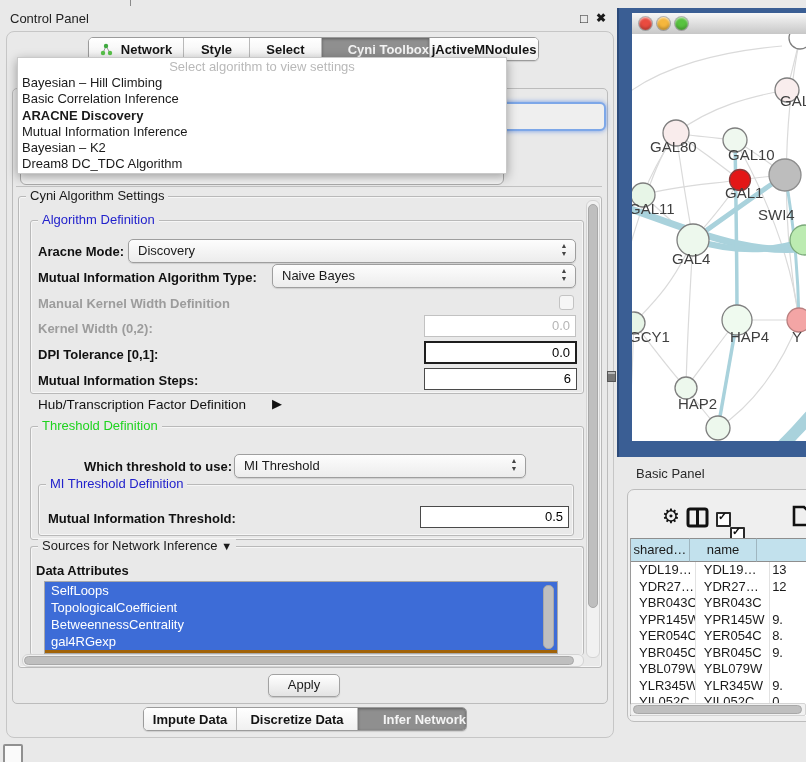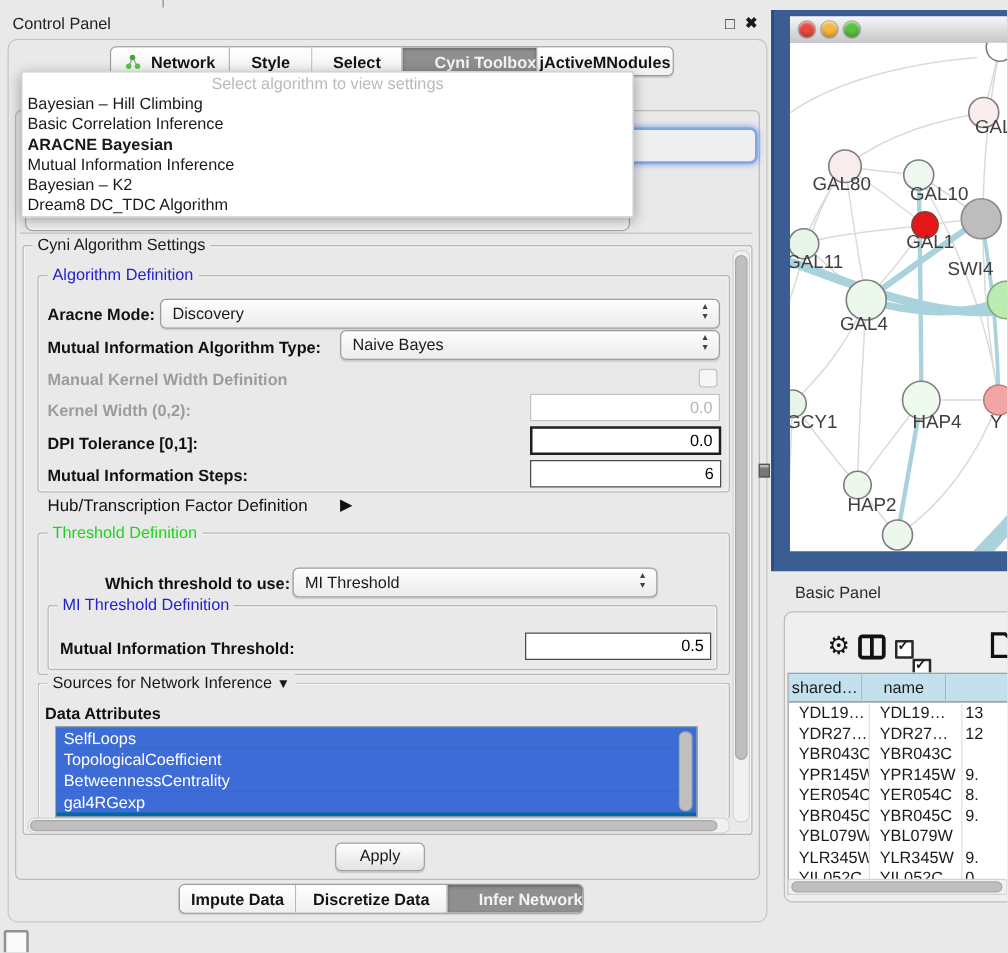--- a/index.html
+++ b/index.html
@@ -35,21 +35,21 @@
          box-shadow:0 1px 1px rgba(0,0,0,.12);}
   .combo .val{position:absolute;left:9px;top:0;line-height:22px;}
   .combo .arr{position:absolute;right:7px;top:2px;width:8px;font-size:7px;line-height:8px;
               color:#444;text-align:center;}
   
   .field{background:#FFFFFF;text-align:right;line-height:20px;padding-right:5px;}
   .f-dis{border:1px solid #C2C2C2;color:#B5B5B5;}
   .f-strong{border:2px solid #1E1E1E;color:#000;}
   .f-mid{border:1px solid #4A4A4A;color:#000;}
   
-  .sellist{background:#0369a1;border:1px solid #A9A9A9;overflow:hidden;}
+  .sellist{background:#a16207;border:1px solid #A9A9A9;overflow:hidden;}
   .sellist .row{height:17px;line-height:17px;padding-left:6px;background:#3D6CD7;color:#FFF;white-space:nowrap;}
   
   .sbtrack{background:#F1F1F1;border:1px solid #D4D4D4;border-radius:6px;}
   .sbthumb{background:#BFBFBF;border:1px solid #A8A8A8;border-radius:5px;}
   
   .btn{border:1px solid #A2A2A2;border-radius:5px;background:linear-gradient(#FFFFFF,#E3E3E3);
        text-align:center;line-height:20px;box-shadow:0 1px 1px rgba(0,0,0,.15);}
   
   .frame-blue{background:#3A5E94;box-shadow:inset 2px 0 0 #2C4A79;}
   .nettitle{background:linear-gradient(#F7F7F7,#C7C7C7);border-bottom:1px solid #8A8A8A;}
@@ -107,21 +107,21 @@
   <div class="abs" style="left:12px;top:88px;width:594px;height:614px;border:1px solid #BCBCBC;border-radius:5px;"></div>
 
   <div class="abs" style="left:300px;top:102px;width:302px;height:25px;border-radius:6px;border:2px solid #7DA7E8;box-shadow:0 0 5px rgba(90,140,230,.85);background:#EFEFEF;z-index:1;"></div>
   <div class="abs" style="left:20px;top:158px;width:482px;height:25px;border-radius:6px;border:1px solid #ABABAB;background:#F4F4F4;z-index:1;"></div>
   <div class="abs" style="left:16px;top:186px;width:586px;height:0;border-top:1px solid #C2C2C2;z-index:1;"></div>
 
   <div class="abs popup" style="left:17px;top:57px;width:488px;height:115px;">
     <div class="ph">Select algorithm to view settings</div>
     <div class="it">Bayesian – Hill Climbing</div>
     <div class="it">Basic Correlation Inference</div>
-    <div class="it bold">ARACNE Bayesian</div>
+    <div class="it bold">ARACNE Discovery</div>
     <div class="it">Mutual Information Inference</div>
     <div class="it">Bayesian – K2</div>
     <div class="it">Dream8 DC_TDC Algorithm</div>
   </div>
 
   <div class="abs group" style="left:18px;top:196px;width:582px;height:470px;"></div>
   <div class="abs gtitle" style="left:26px;top:189px;">Cyni Algorithm Settings</div>
 
   <div class="abs group" style="left:30px;top:220px;width:552px;height:172px;"></div>
   <div class="abs gtitle blue" style="left:38px;top:213px;">Algorithm Definition</div>

